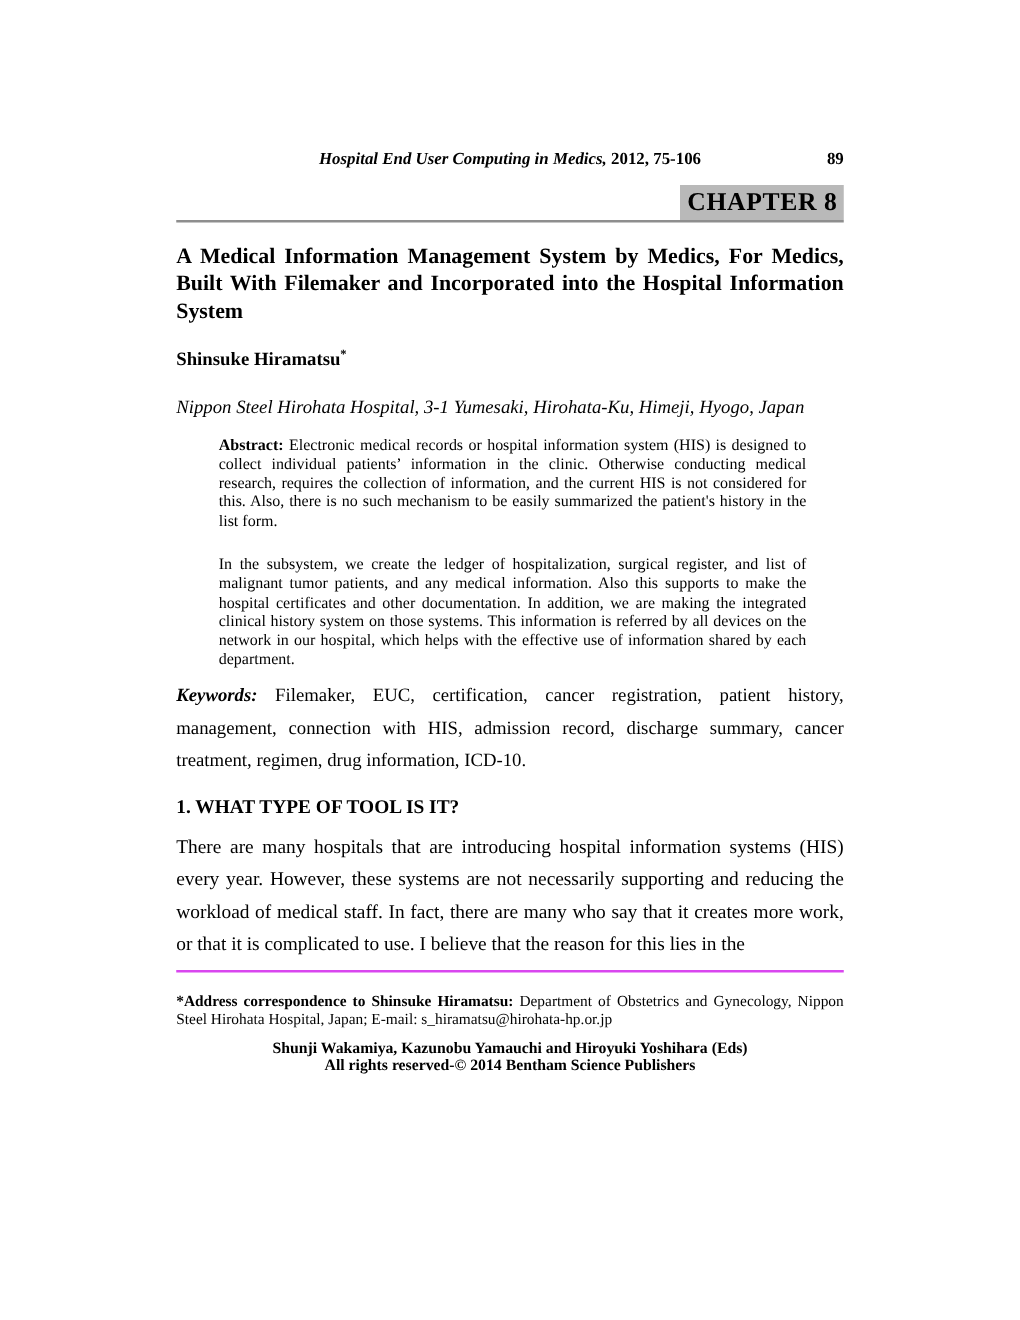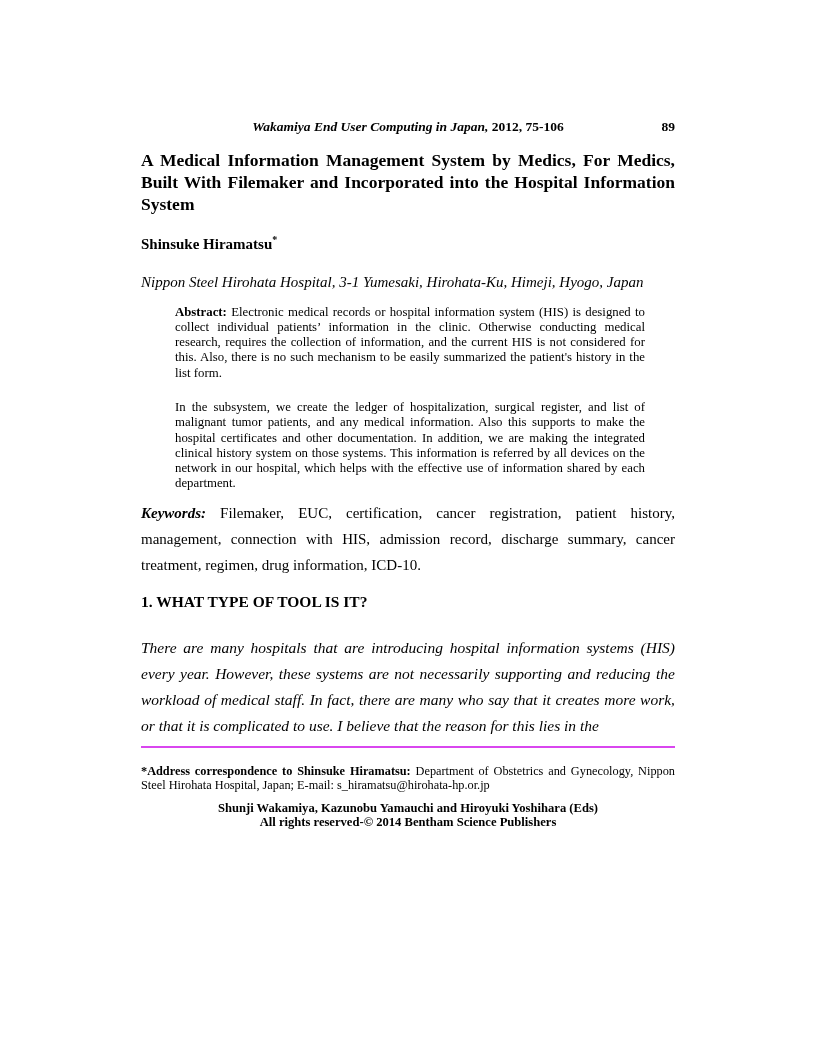--- a/index.html
+++ b/index.html
@@ -95,25 +95,24 @@
   .keywords .kw-label { font-weight: bold; font-style: italic; }
 
   .section-heading {
     margin-top: 14px;
     font-size: 15.5px;
     font-weight: bold;
     line-height: 20px;
   }
 
   .body-paragraph {
-    margin-top: 23px;
+    margin-top: 9px;
     font-size: 15.5px;
     line-height: 26px;
     text-align: justify;
-    font-style: italic;
   }
 
   .footnote {
     margin-top: 7px;
     border-top: 2px solid #d946ef;
     padding-top: 16px;
     font-size: 12.3px;
     line-height: 14.6px;
     text-align: justify;
   }
@@ -127,24 +126,27 @@
     line-height: 14.5px;
   }
 </style>
 </head>
 <body>
 
 <div class="page">
   <div class="content">
 
     <div class="running-header">
-      <span class="journal">Wakamiya End User Computing in Japan,</span><span> 2012, 75-106</span>
+      <span class="journal">Hospital End User Computing in Medics,</span><span> 2012, 75-106</span>
       <span class="pageno">89</span>
     </div>
 
+    <div class="chapter-row">
+      <span class="chapter-badge">CHAPTER 8</span>
+    </div>
 
     <h1 class="article-title" style="margin-bottom:0;">A Medical Information Management System by Medics, For Medics, Built With Filemaker and Incorporated into the Hospital Information System</h1>
 
     <div class="author-line">
       <span>Shinsuke Hiramatsu</span><sup>*</sup>
     </div>
 
     <div class="affiliation">Nippon Steel Hirohata Hospital, 3-1 Yumesaki, Hirohata-Ku, Himeji, Hyogo, Japan</div>
 
     <div class="abstract">

